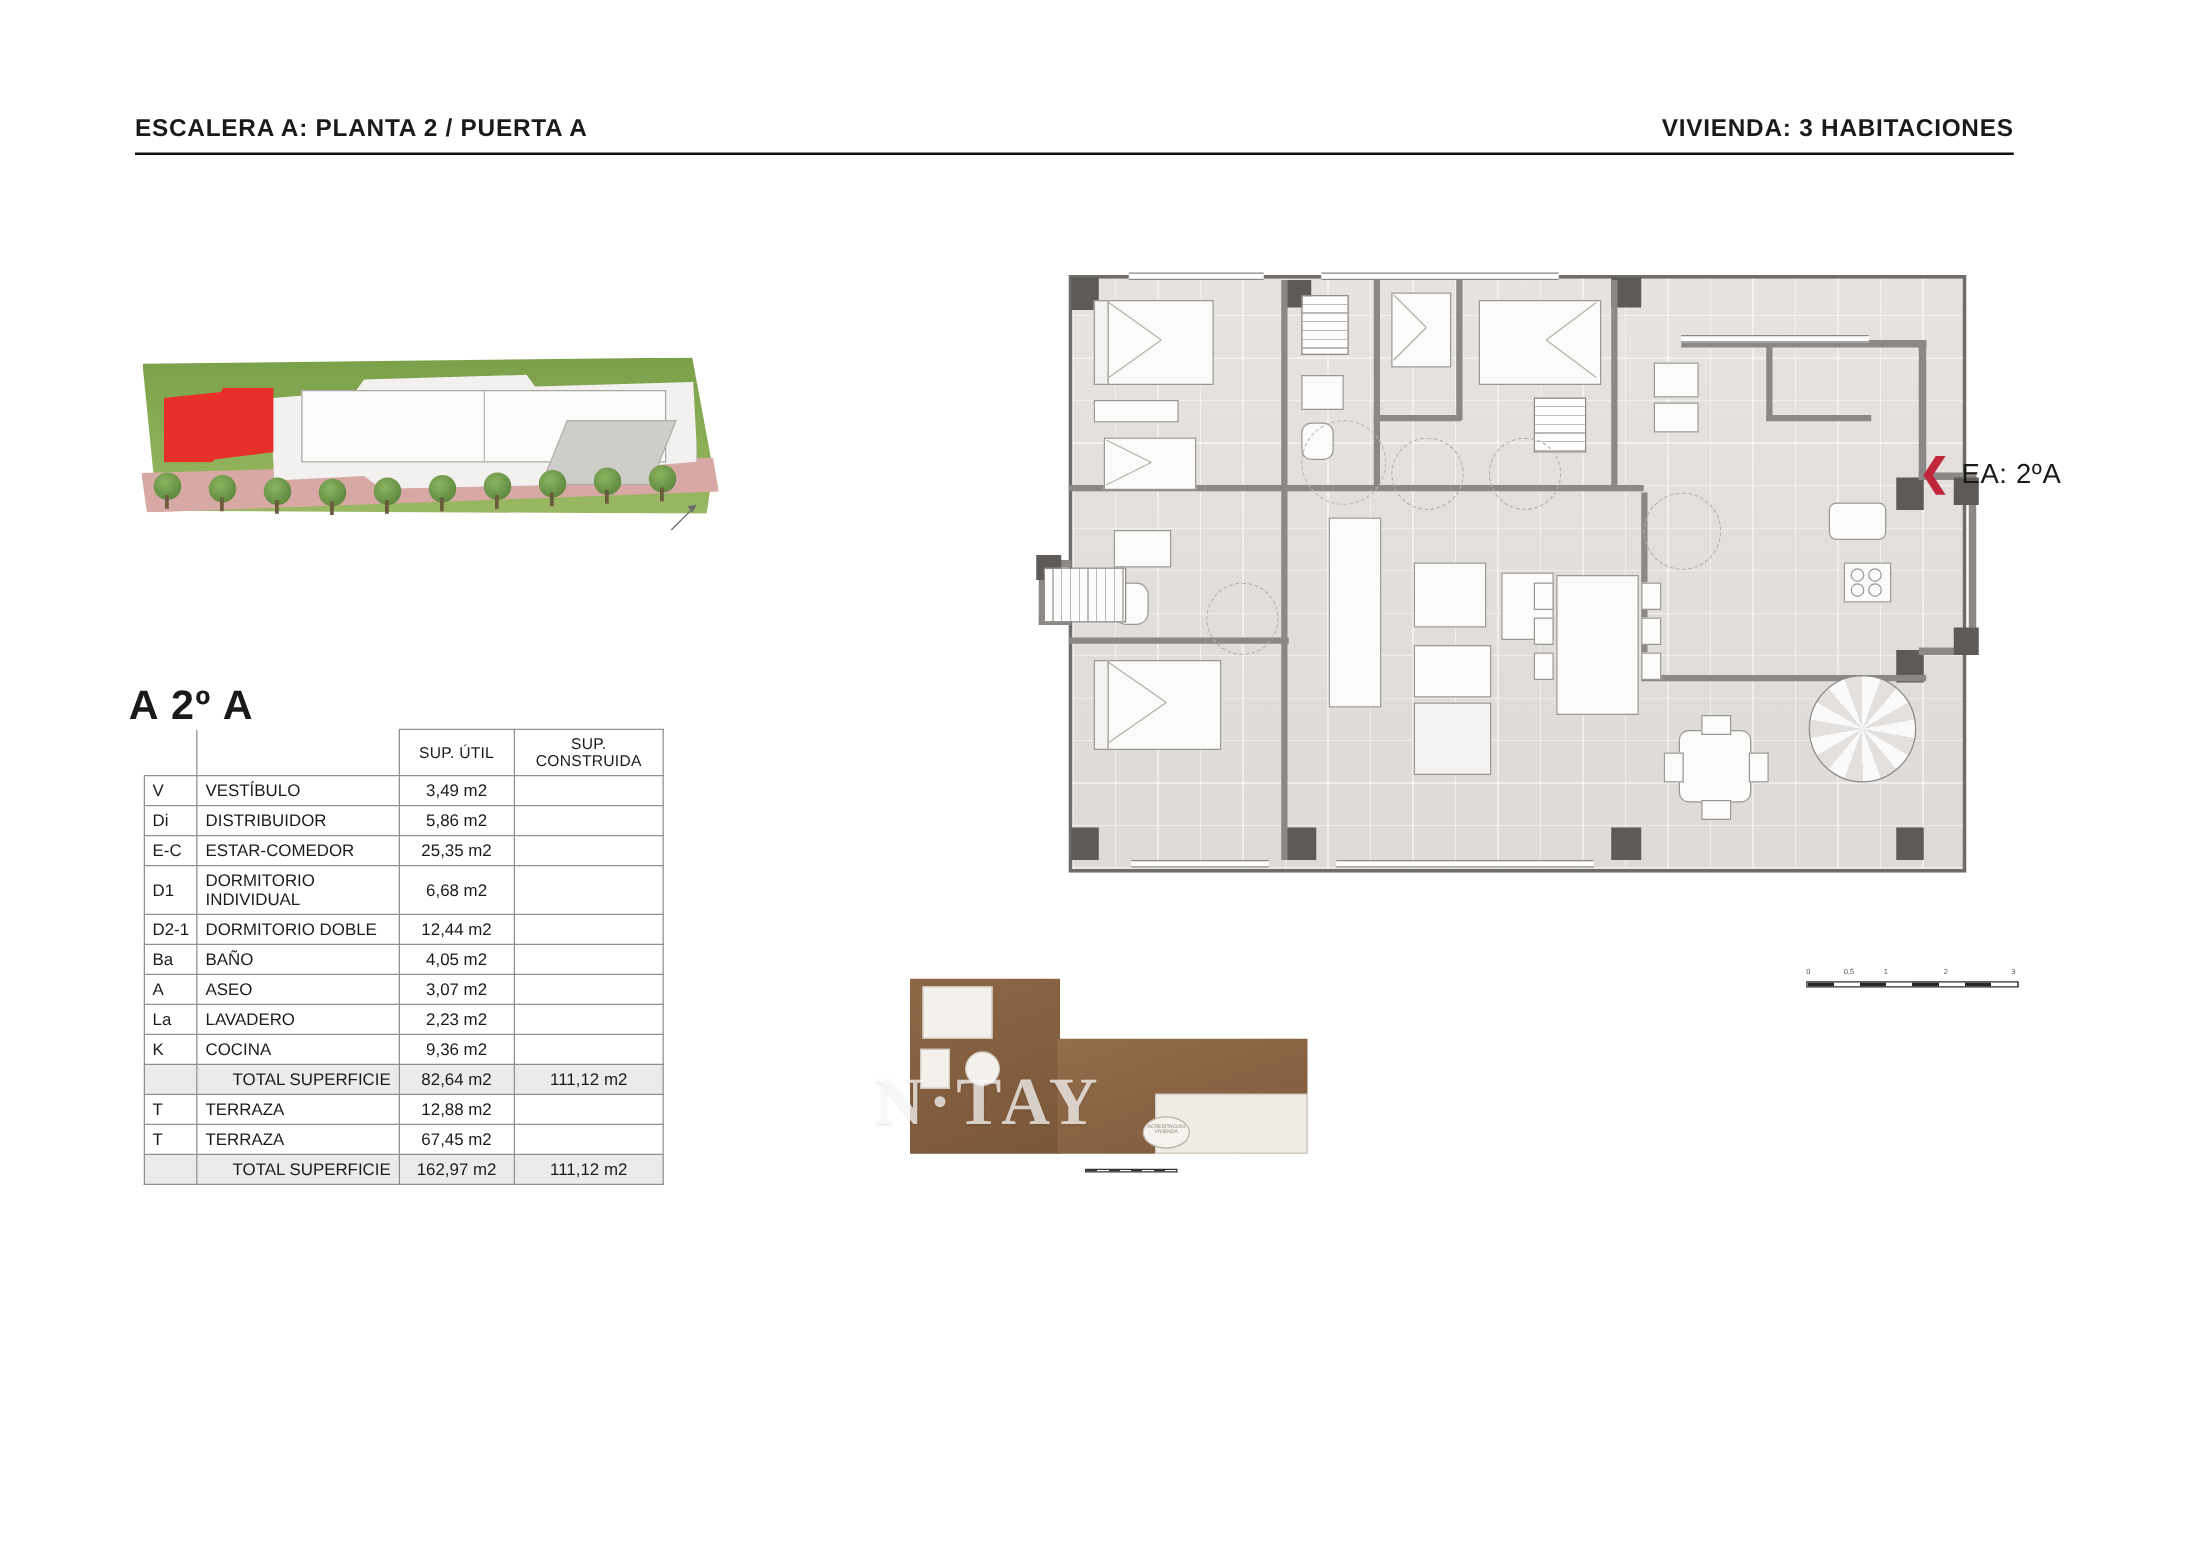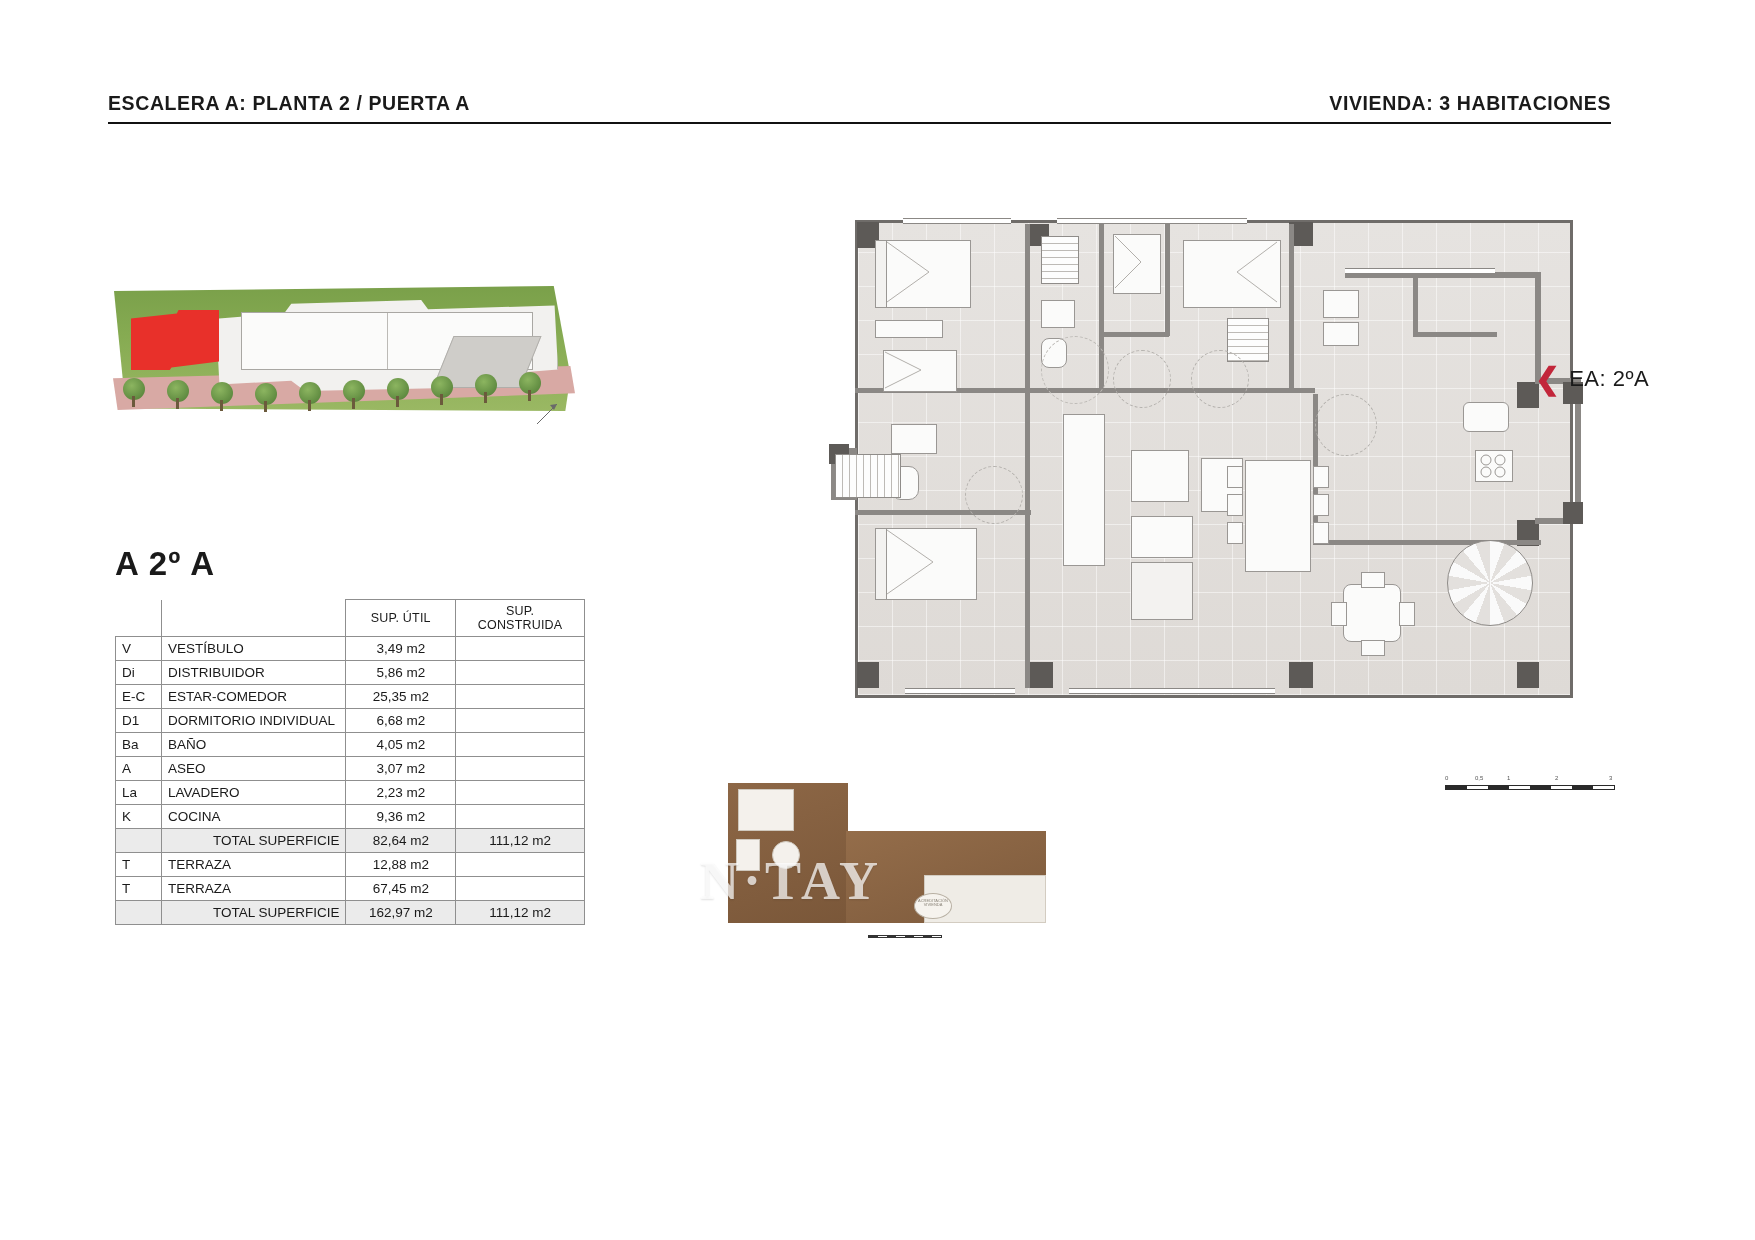--- a/index.html
+++ b/index.html
@@ -112,31 +112,31 @@
   }
   .sp-northarrow {
     position: absolute;
     left: 420px; top: 120px;
     width: 30px; height: 30px;
   }
 
   
   .unit-title {
     position: absolute;
-    left: 115px;
+    left: 103px;
     top: 545px;
     font-size: 33px;
     font-weight: bold;
     letter-spacing: 1px;
   }
   .area-table {
     position: absolute;
     left: 115px;
-    top: 599px;
-    width: 470px;
+    top: 583px;
+    width: 416px;
     border-collapse: collapse;
     font-size: 13.5px;
   }
   .area-table td, .area-table th {
     border: 1px solid #8f8f8f;
     padding: 4px 6px;
     height: 20px;
     box-sizing: border-box;
     font-weight: normal;
   }
@@ -434,20 +434,26 @@
     <tr>
       <td class="col-code">E-C</td>
       <td class="col-name">ESTAR-COMEDOR</td>
       <td class="col-util">25,35 m2</td>
       <td class="col-constr"></td>
     </tr>
     <tr>
       <td class="col-code">D1</td>
       <td class="col-name">DORMITORIO INDIVIDUAL</td>
       <td class="col-util">6,68 m2</td>
+      <td class="col-constr"></td>
+    </tr>
+    <tr>
+      <td class="col-code">D2-1</td>
+      <td class="col-name">DORMITORIO DOBLE</td>
+      <td class="col-util">12,44 m2</td>
       <td class="col-constr"></td>
     </tr>
     <tr>
       <td class="col-code">Ba</td>
       <td class="col-name">BAÑO</td>
       <td class="col-util">4,05 m2</td>
       <td class="col-constr"></td>
     </tr>
     <tr>
       <td class="col-code">A</td>

